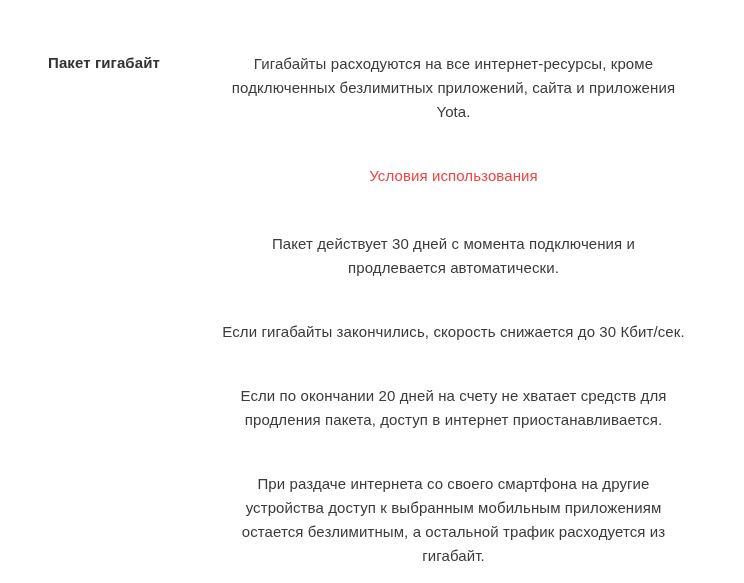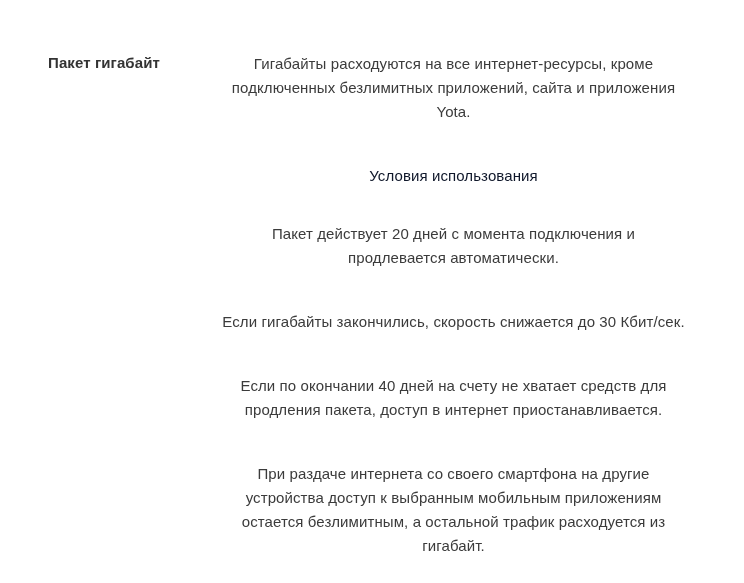--- a/index.html
+++ b/index.html
@@ -36,34 +36,34 @@
   .desc-col p {
     font-size: 15px;
     line-height: 24px;
     color: #3b3b3b;
     margin: 0 0 24px 0;
     letter-spacing: 0.1px;
     text-align: center;
   }
   .desc-col p:last-child { margin-bottom: 0; }
   .desc-col p.muted {
-    color: #0f172a;
-    margin-bottom: 18px;
+    color: #ef4444;
+    margin-bottom: 28px;
   }
 </style>
 </head>
 <body>
 
 <div class="page">
   <div class="detail-row">
     <div class="term-col">
       <div class="term-label">Пакет гигабайт</div>
     </div>
     <div class="desc-col">
       <p>Гигабайты расходуются на все интернет-ресурсы, кроме подключенных безлимитных приложений, сайта и приложения Yota.</p>
       <p class="muted">Условия использования</p>
-      <p>Пакет действует 20 дней с момента подключения и продлевается автоматически.</p>
+      <p>Пакет действует 30 дней с момента подключения и продлевается автоматически.</p>
       <p>Если гигабайты закончились, скорость снижается до 30 Кбит/сек.</p>
-      <p>Если по окончании 40 дней на счету не хватает средств для продления пакета, доступ в интернет приостанавливается.</p>
+      <p>Если по окончании 20 дней на счету не хватает средств для продления пакета, доступ в интернет приостанавливается.</p>
       <p>При раздаче интернета со своего смартфона на другие устройства доступ к выбранным мобильным приложениям остается безлимитным, а остальной трафик расходуется из гигабайт.</p>
     </div>
   </div>
 </div>
 
 </body></html>

